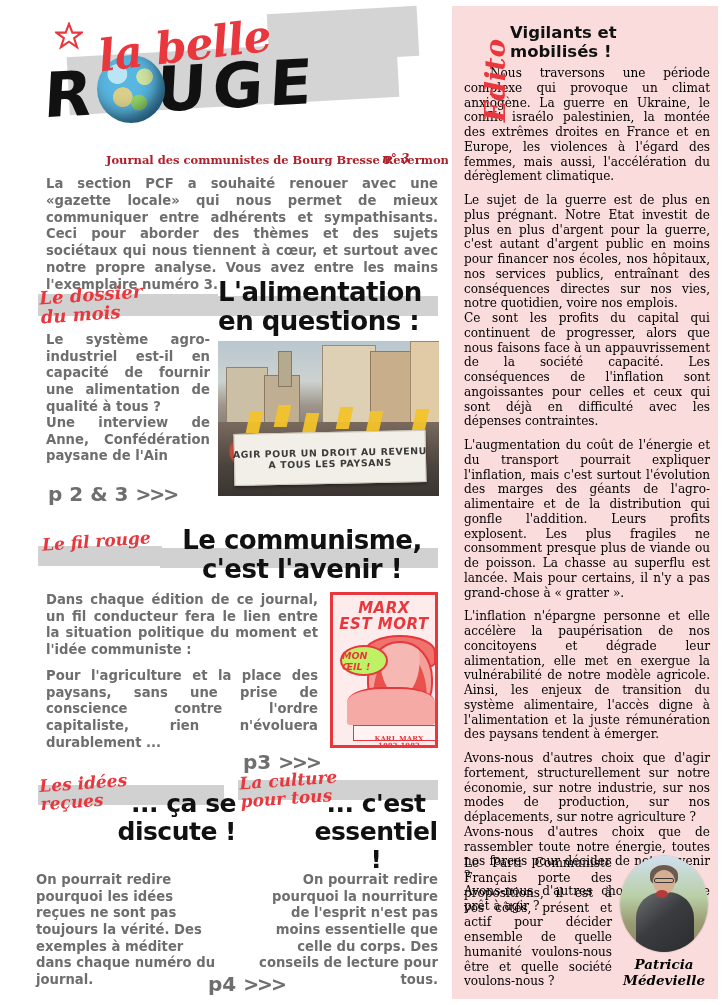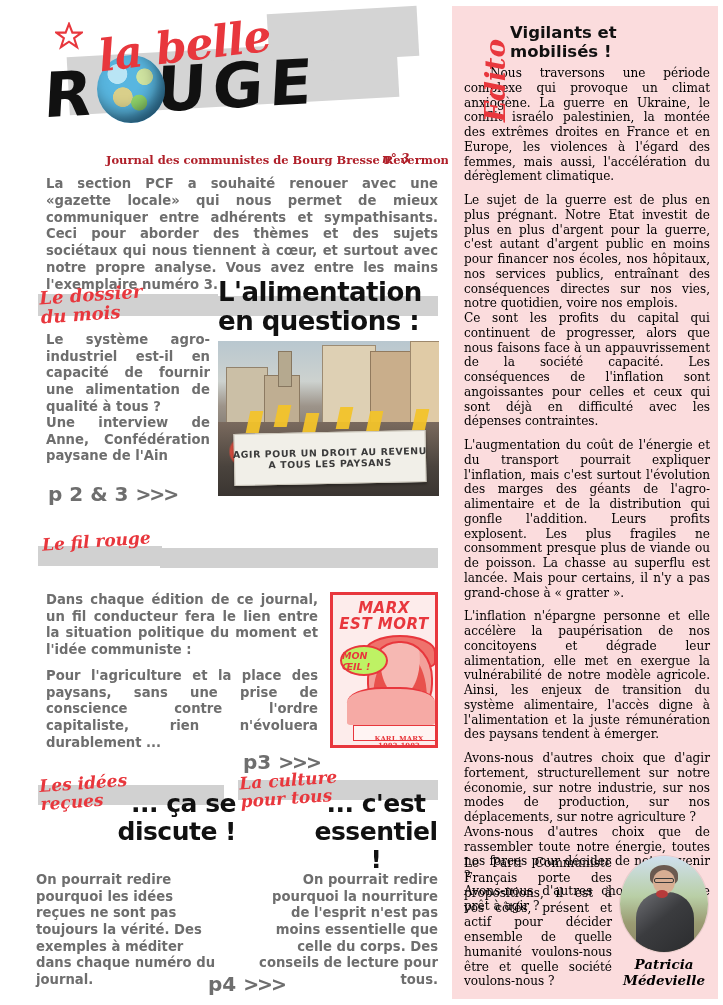--- a/index.html
+++ b/index.html
@@ -537,20 +537,22 @@
 
     <div class="pageref" style="left:48px; top:482px;">
       <span>p 2 &amp; 3</span>
       <span class="arrows">&gt;&gt;&gt;</span>
     </div>
 
     <div class="slab-strip" style="left:38px; top:546px; width:124px; height:20px;"></div>
     <div class="rubric" style="left:42px; top:533px; font-size:17px;">Le fil rouge</div>
 
     <div class="slab-strip" style="left:160px; top:548px; width:278px; height:20px;"></div>
+    <div class="big-head" style="left:163px; top:526px; width:278px; text-align:center;">Le communisme,
+c'est l'avenir !</div>
 
     <div class="body-grey" style="left:46px; top:592px; width:272px;">Dans chaque édition de ce journal, un fil conducteur fera le lien entre  la situation politique du moment et l'idée communiste :</div>
     <div class="body-grey" style="left:46px; top:668px; width:272px;">Pour l'agriculture et la place des paysans, sans une prise de conscience contre l'ordre capitaliste, rien n'évoluera durablement ...</div>
 
     <div class="marx">
       <div class="marx-t">MARX
 EST MORT</div>
       <div class="marx-hair"></div>
       <div class="marx-face"></div>
       <div class="marx-body"></div>

